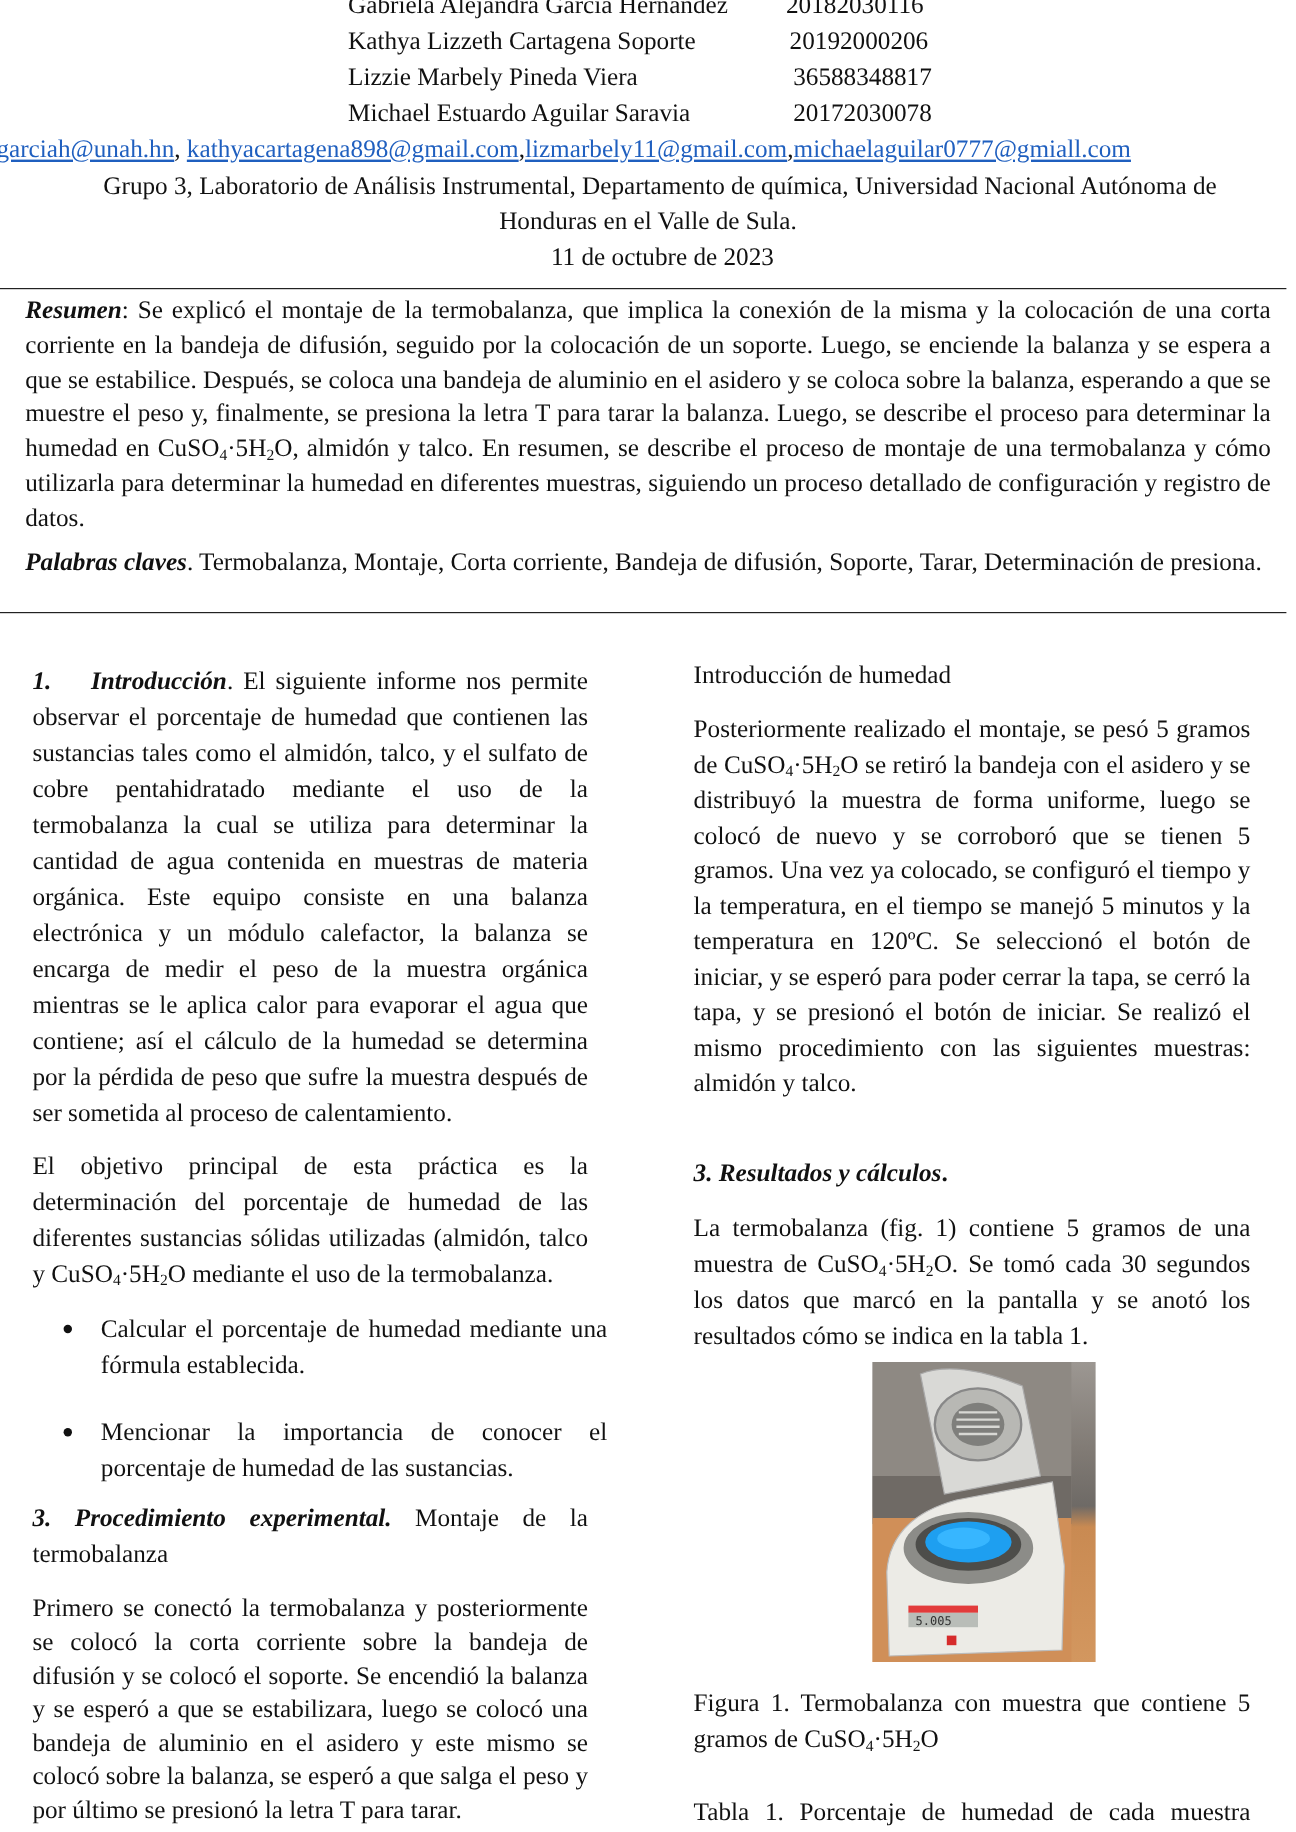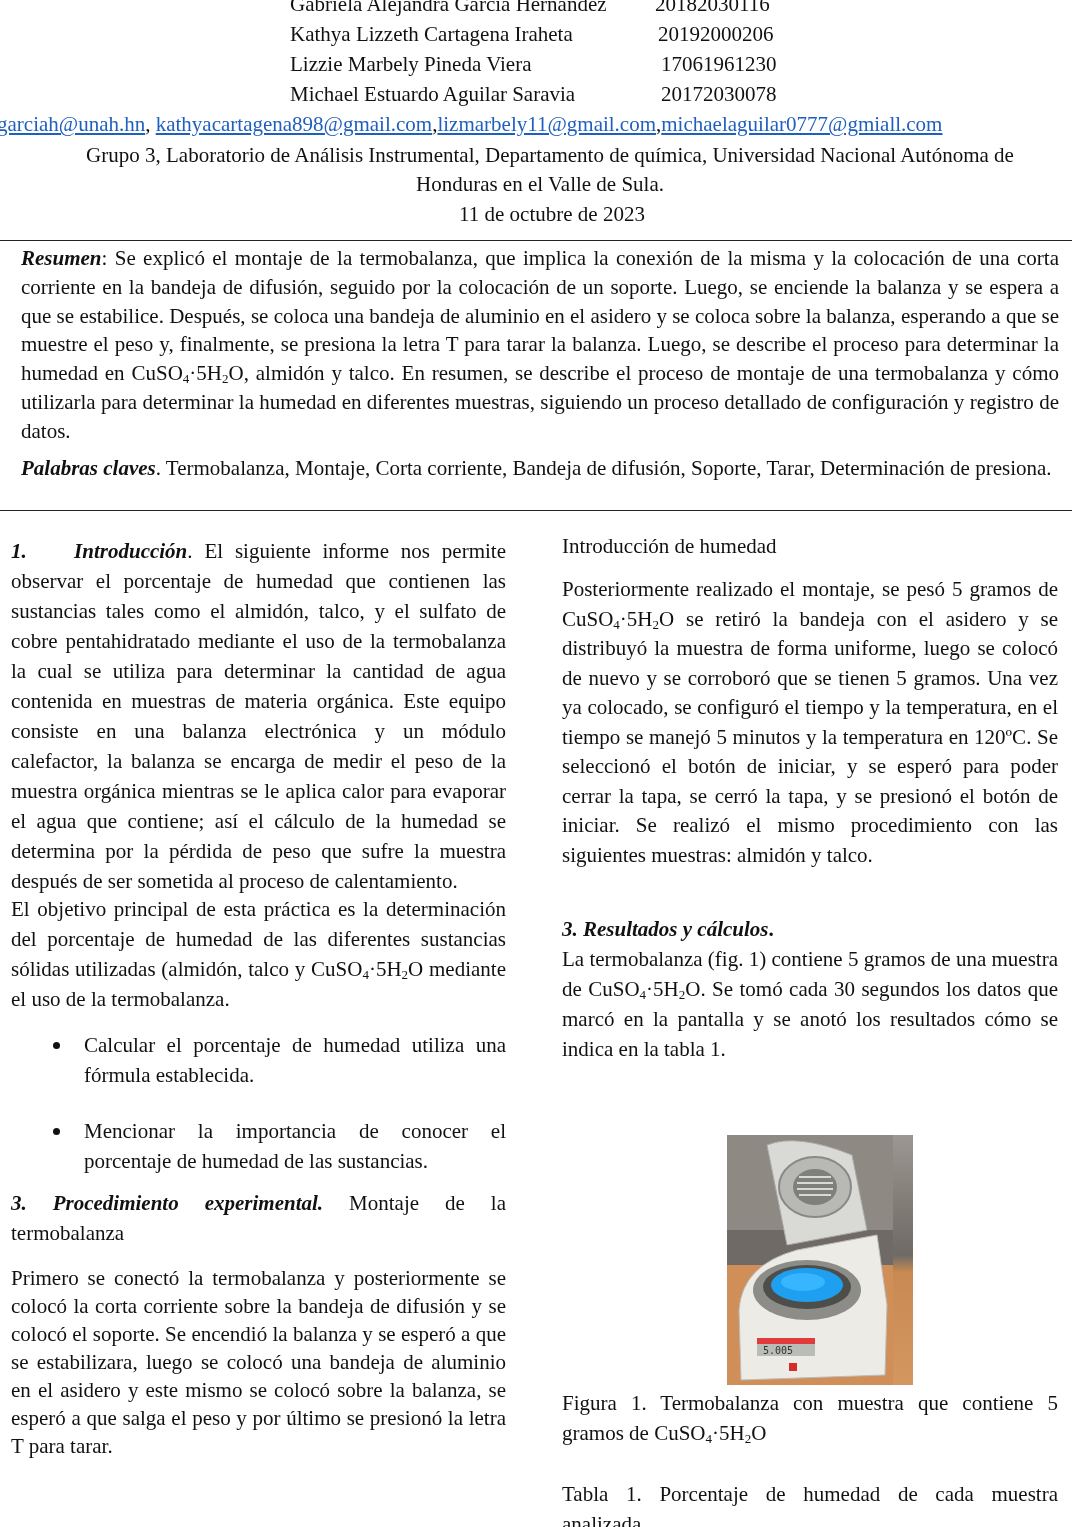--- a/index.html
+++ b/index.html
@@ -21,46 +21,46 @@
     .emails a { color: #1f5fbf; text-decoration: underline; }
     .rule { position: absolute; left: 0; width: 1072px; height: 0; border-top: 1.6px solid #222; }
     .abstract {
       position: absolute; left: 21px; width: 1038px; font-size: 21px; line-height: 28.8px;
       text-align: justify;
     }
     .abstract b { font-style: italic; }
     .col {
       position: absolute; font-size: 21px; line-height: 30px; text-align: justify;
     }
-    .col p { margin: 0; }
+    .col p { margin: 16px; }
     sub { font-size: 13px; vertical-align: -3px; line-height: 0; }
     .bullet-list { margin: 0; padding: 0; list-style: none; }
     .bullet-list li { position: relative; padding-left: 73px; }
     .bullet-list li .dot {
       position: absolute; left: 42px; top: 12px; width: 7px; height: 7px; border-radius: 50%; background: #111;
     }
     .figure {
       position: absolute; left: 727px; top: 1135px; width: 186px; height: 250px; overflow: hidden;
       background: linear-gradient(180deg, #9c9792 0%, #807a74 30%, #6e6a66 48%, #c98a52 55%, #d3975f 100%);
     }
   </style>
 </head>
 <body>
 
 <div class="author-row" style="top:-8px;">
   <span class="author-name">Gabriela Alejandra García Hernández</span>
   <span class="author-id" style="left:365px;">20182030116</span>
 </div>
 <div class="author-row" style="top:22px;">
-  <span class="author-name">Kathya Lizzeth Cartagena Iraheta</span>
+  <span class="author-name">Kathya Lizzeth Cartagena Soporte</span>
   <span class="author-id" style="left:368px;">20192000206</span>
 </div>
 <div class="author-row" style="top:52px;">
   <span class="author-name">Lizzie Marbely Pineda Viera</span>
-  <span class="author-id" style="left:371px;">17061961230</span>
+  <span class="author-id" style="left:371px;">36588348817</span>
 </div>
 <div class="author-row" style="top:82px;">
   <span class="author-name">Michael Estuardo Aguilar Saravia</span>
   <span class="author-id" style="left:371px;">20172030078</span>
 </div>
 
 <div class="emails">
   <a>garciah@unah.hn</a><span>, </span><a>kathyacartagena898@gmail.com</a><span>,</span><a>lizmarbely11@gmail.com</a><span>,</span><a>michaelaguilar0777@gmiall.com</a>
 </div>
 
@@ -76,21 +76,21 @@
 <div class="abstract" style="top:454px;">
   <b>Palabras claves</b><span>. Termobalanza, Montaje, Corta corriente, Bandeja de difusión, Soporte, Tarar, Determinación de presiona.</span>
 </div>
 
 <div class="rule" style="top:510px;"></div>
 
 <div class="col" style="left:11px; top:536px; width:495px;">
   <p><b><i><span>1.</span>&nbsp;&nbsp;&nbsp;&nbsp;<span>Introducción</span></i></b><span>. El siguiente informe nos permite observar el porcentaje de humedad que contienen las sustancias tales como el almidón, talco, y el sulfato de cobre pentahidratado mediante el uso de la termobalanza la cual se utiliza para determinar la cantidad de agua contenida en muestras de materia orgánica. Este equipo consiste en una balanza electrónica y un módulo calefactor, la balanza se encarga de medir el peso de la muestra orgánica mientras se le aplica calor para evaporar el agua que contiene; así el cálculo de la humedad se determina por la pérdida de peso que sufre la muestra después de ser sometida al proceso de calentamiento.</span></p>
   <p style="margin-top:-2px;"><span>El objetivo principal de esta práctica es la determinación del porcentaje de humedad de las diferentes sustancias sólidas utilizadas (almidón, talco y CuSO</span><sub>4</sub><span>·5H</span><sub>2</sub><span>O mediante el uso de la termobalanza.</span></p>
   <ul class="bullet-list" style="margin-top:16px;">
-    <li><span class="dot"></span><span>Calcular el porcentaje de humedad utiliza una fórmula establecida.</span></li>
+    <li><span class="dot"></span><span>Calcular el porcentaje de humedad mediante una fórmula establecida.</span></li>
     <li style="margin-top:26px;"><span class="dot"></span><span>Mencionar la importancia de conocer el porcentaje de humedad de las sustancias.</span></li>
   </ul>
   <p style="margin-top:12px;"><b><i>3. Procedimiento experimental.</i></b><span> Montaje de la termobalanza</span></p>
   <p style="margin-top:16px; line-height:28px;">Primero se conectó la termobalanza y posteriormente se colocó la corta corriente sobre la bandeja de difusión y se colocó el soporte. Se encendió la balanza y se esperó a que se estabilizara, luego se colocó una bandeja de aluminio en el asidero y este mismo se colocó sobre la balanza, se esperó a que salga el peso y por último se presionó la letra T para tarar.</p>
 </div>
 
 <div class="col" style="left:562px; top:531px; width:496px;">
   <p>Introducción de humedad</p>
   <p style="margin-top:14px; line-height:29.5px;"><span>Posteriormente realizado el montaje, se pesó 5 gramos de CuSO</span><sub>4</sub><span>·5H</span><sub>2</sub><span>O se retiró la bandeja con el asidero y se distribuyó la muestra de forma uniforme, luego se colocó de nuevo y se corroboró que se tienen 5 gramos. Una vez ya colocado, se configuró el tiempo y la temperatura, en el tiempo se manejó 5 minutos y la temperatura en 120ºC. Se seleccionó el botón de iniciar, y se esperó para poder cerrar la tapa, se cerró la tapa, y se presionó el botón de iniciar. Se realizó el mismo procedimiento con las siguientes muestras: almidón y talco.</span></p>
   <p style="margin-top:44px;"><b><i>3. Resultados y cálculos</i><span>.</span></b></p>

